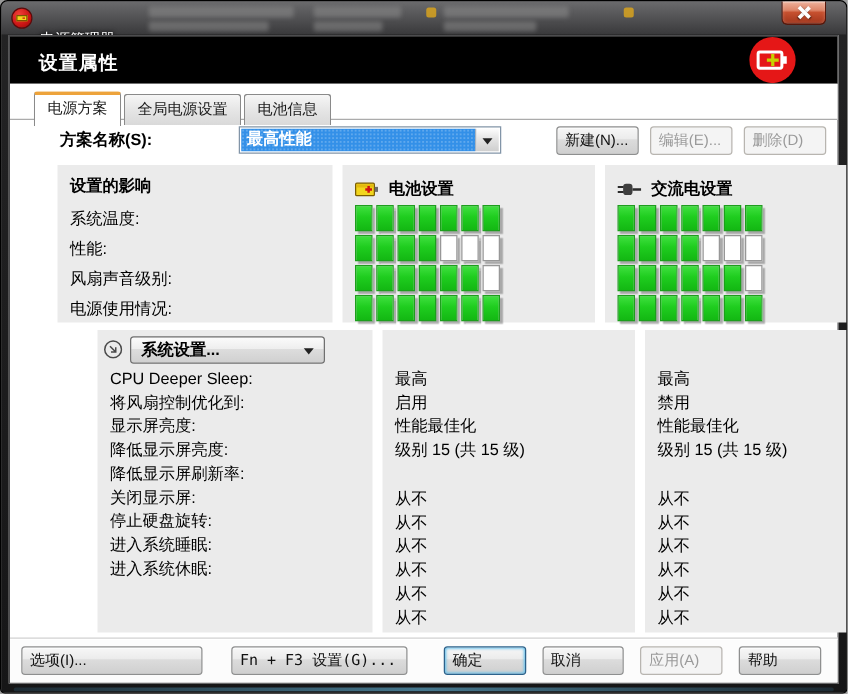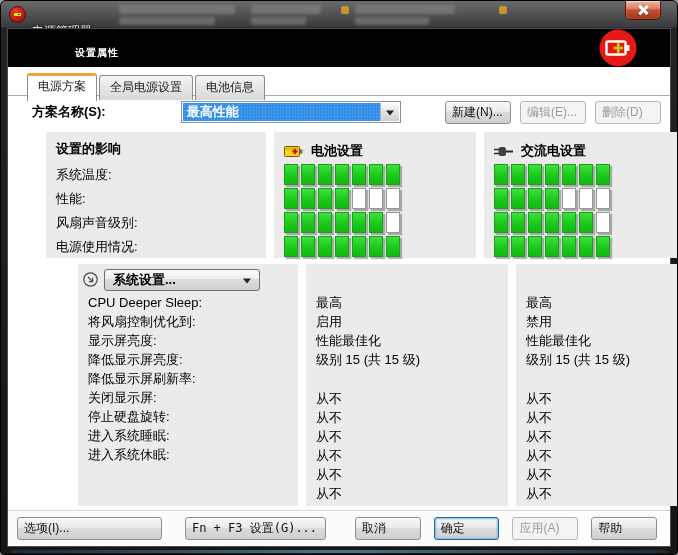--- a/index.html
+++ b/index.html
@@ -25,34 +25,34 @@
     border:1px solid #57180c; border-top:none; border-radius:0 0 5px 5px;
     box-shadow:inset 0 1px 0 rgba(255,255,255,.45), inset 0 0 3px rgba(255,255,255,.25); }
   .close-x{ position:absolute; left:50%; top:49%; width:10px; height:10px; transform:translate(-50%,-50%); }
   .close-x::before,.close-x::after{ content:""; position:absolute; left:4px; top:-1px; width:2.5px; height:12px; background:#fff;
     box-shadow:0 1px 1px rgba(0,0,0,.5); }
   .close-x::before{ transform:rotate(45deg);} .close-x::after{ transform:rotate(-45deg);}
 
   
   .dialog{ position:absolute; left:6px; right:6px; top:27px; bottom:7px; background:#fff; border:1px solid #4c4c4e; }
   .header-band{ position:absolute; left:0; right:0; top:0; height:38px; background:#000; }
-  .header-title{ position:absolute; left:23px; bottom:7px; color:#fff; font-size:10px; font-weight:bold; letter-spacing:1px;margin-left:44px; }
+  .header-title{ position:absolute; left:23px; bottom:7px; color:#fff; font-size:15px; font-weight:bold; letter-spacing:1px; }
   .header-icon{ position:absolute; right:33px; top:0; }
 
   
   .tabbar{ position:absolute; left:0; right:0; top:38px; height:29px; padding:6px 0 0 19px; background:#fff; border-bottom:1px solid #ababab; }
   .tab{ display:inline-block; position:relative; top:1px; margin-right:2px; padding:3px 10px 4px;
     font-size:12px; color:#1a1a1a; background:linear-gradient(#f6f6f6,#e7e7e7 45%,#d9d9d9);
     border:1px solid #8a8a8a; border-bottom:none; border-radius:3px 3px 0 0; cursor:default; }
   .tab.active{ background:#fff; border-top:3px solid #eda33b; padding-top:2px; padding-bottom:6px; top:0; z-index:2; }
 
   
-  .scheme-row{ position:absolute; left:0; top:67px; right:0; height:32px; display:flex; align-items:center; padding-left:24px;gap:36px; }
+  .scheme-row{ position:absolute; left:16px; top:67px; right:0; height:32px; display:flex; align-items:center; padding-left:24px;gap:36px; }
   .scheme-label{ width:122px; font-size:13px; font-weight:bold; }
-  .combo{ position:relative; width:238px; height:22px; border:1px solid #8295a8; background:#fff; }
+  .combo{ position:relative; width:238px; height:22px; border:1px solid #8295a8; background:#fff;font-family:Liberation Mono, monospace; }
   .combo-sel{ position:absolute; left:1px; top:1px; bottom:1px; right:20px; background:#3390e8;
     background-image:radial-gradient(rgba(255,255,255,.22) 1px, transparent 1px); background-size:3px 3px;
     color:#fff; font-size:13px; font-weight:bold; line-height:18px; padding-left:4px; white-space:nowrap; overflow:hidden; }
   .combo-arrow{ position:absolute; right:1px; top:1px; bottom:1px; width:19px;
     background:linear-gradient(#fdfdfd,#e4e4e4 45%,#cfcfcf); border-left:1px solid #a8b4c0; }
   .tri{ position:absolute; left:50%; top:50%; transform:translate(-50%,-30%); width:0; height:0;
     border-left:4px solid transparent; border-right:4px solid transparent; border-top:5px solid #222; }
   #scheme-buttons{ display:flex; margin-left:8px; }
   .btn{ height:23px; font-size:12px; color:#111; text-align:left; line-height:21px; cursor:default;
     border:1px solid #8e8f8f; border-radius:3px; padding:0 6px;
@@ -324,20 +324,20 @@
             <div class="srow">从不</div>
             <div class="srow">从不</div>
             <div class="srow">从不</div>
           </div>
       </div>
     </div>
 
     <div class="footer" id="footer">
         <div class="btn">选项(I)...</div>
         <div class="btn">Fn + F3 设置(G)...</div>
+        <div class="btn default">确定</div>
         <div class="btn">取消</div>
-        <div class="btn default">确定</div>
         <div class="btn disabled">应用(A)</div>
         <div class="btn">帮助</div>
       </div>
 
   </div>
 </div>
 
 </body></html>

